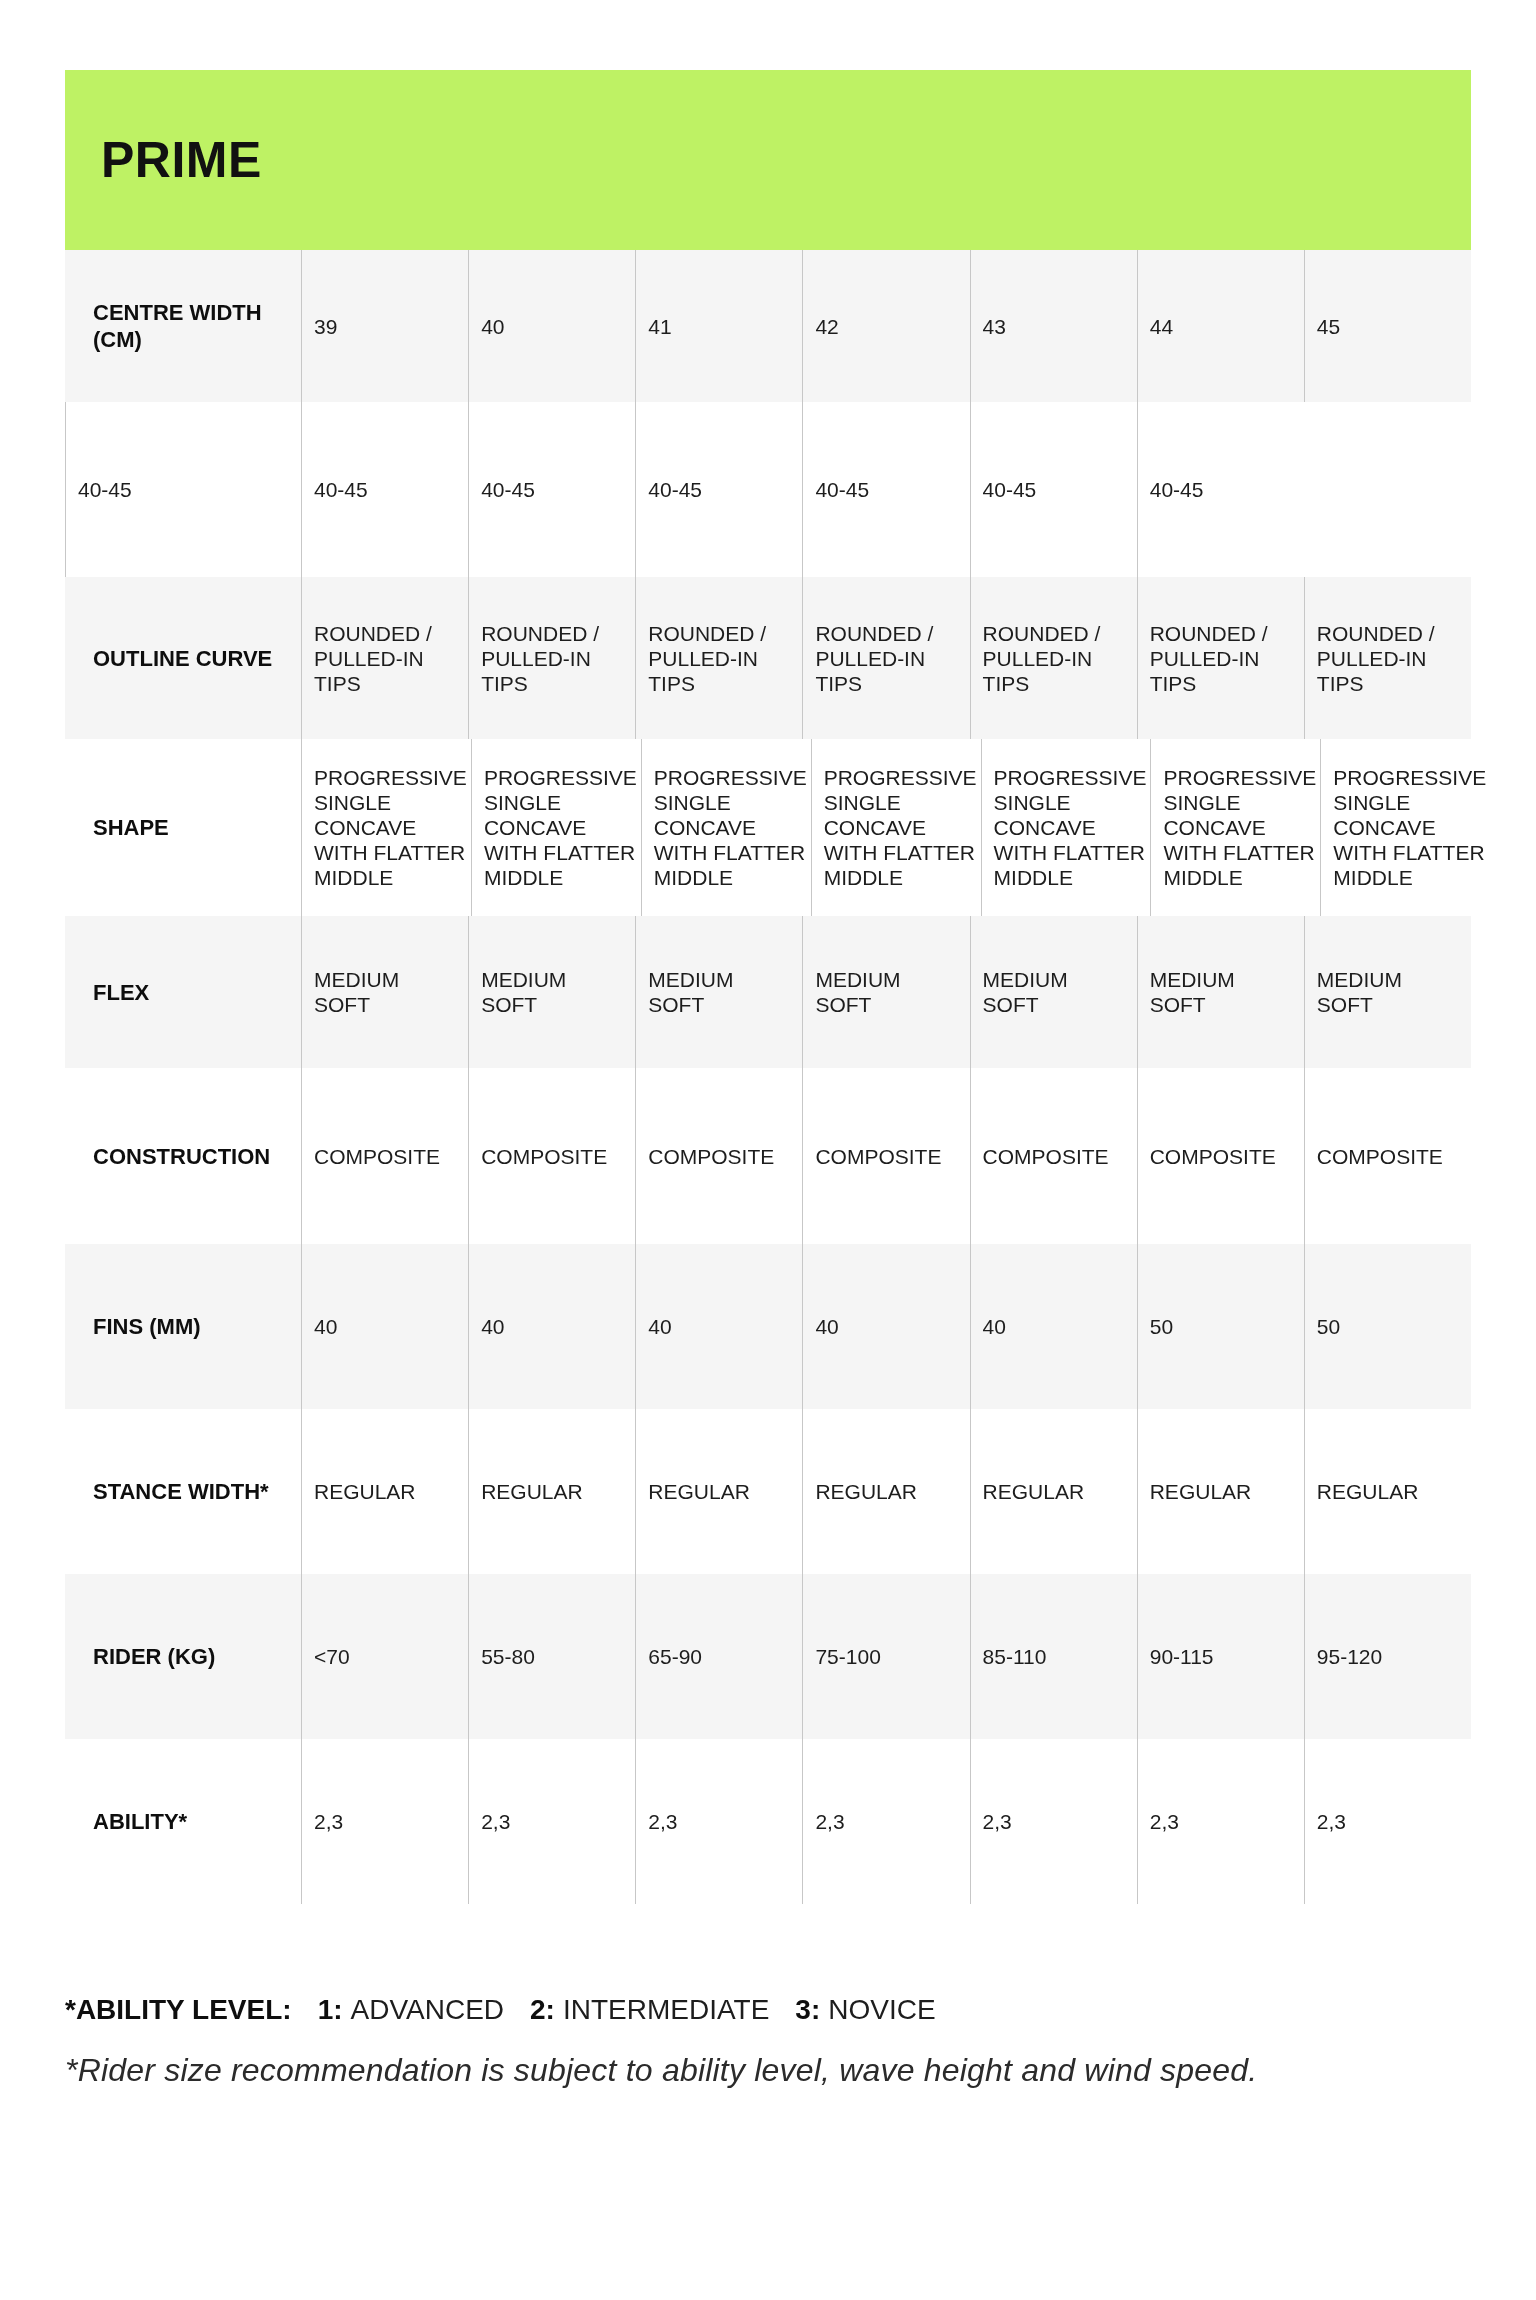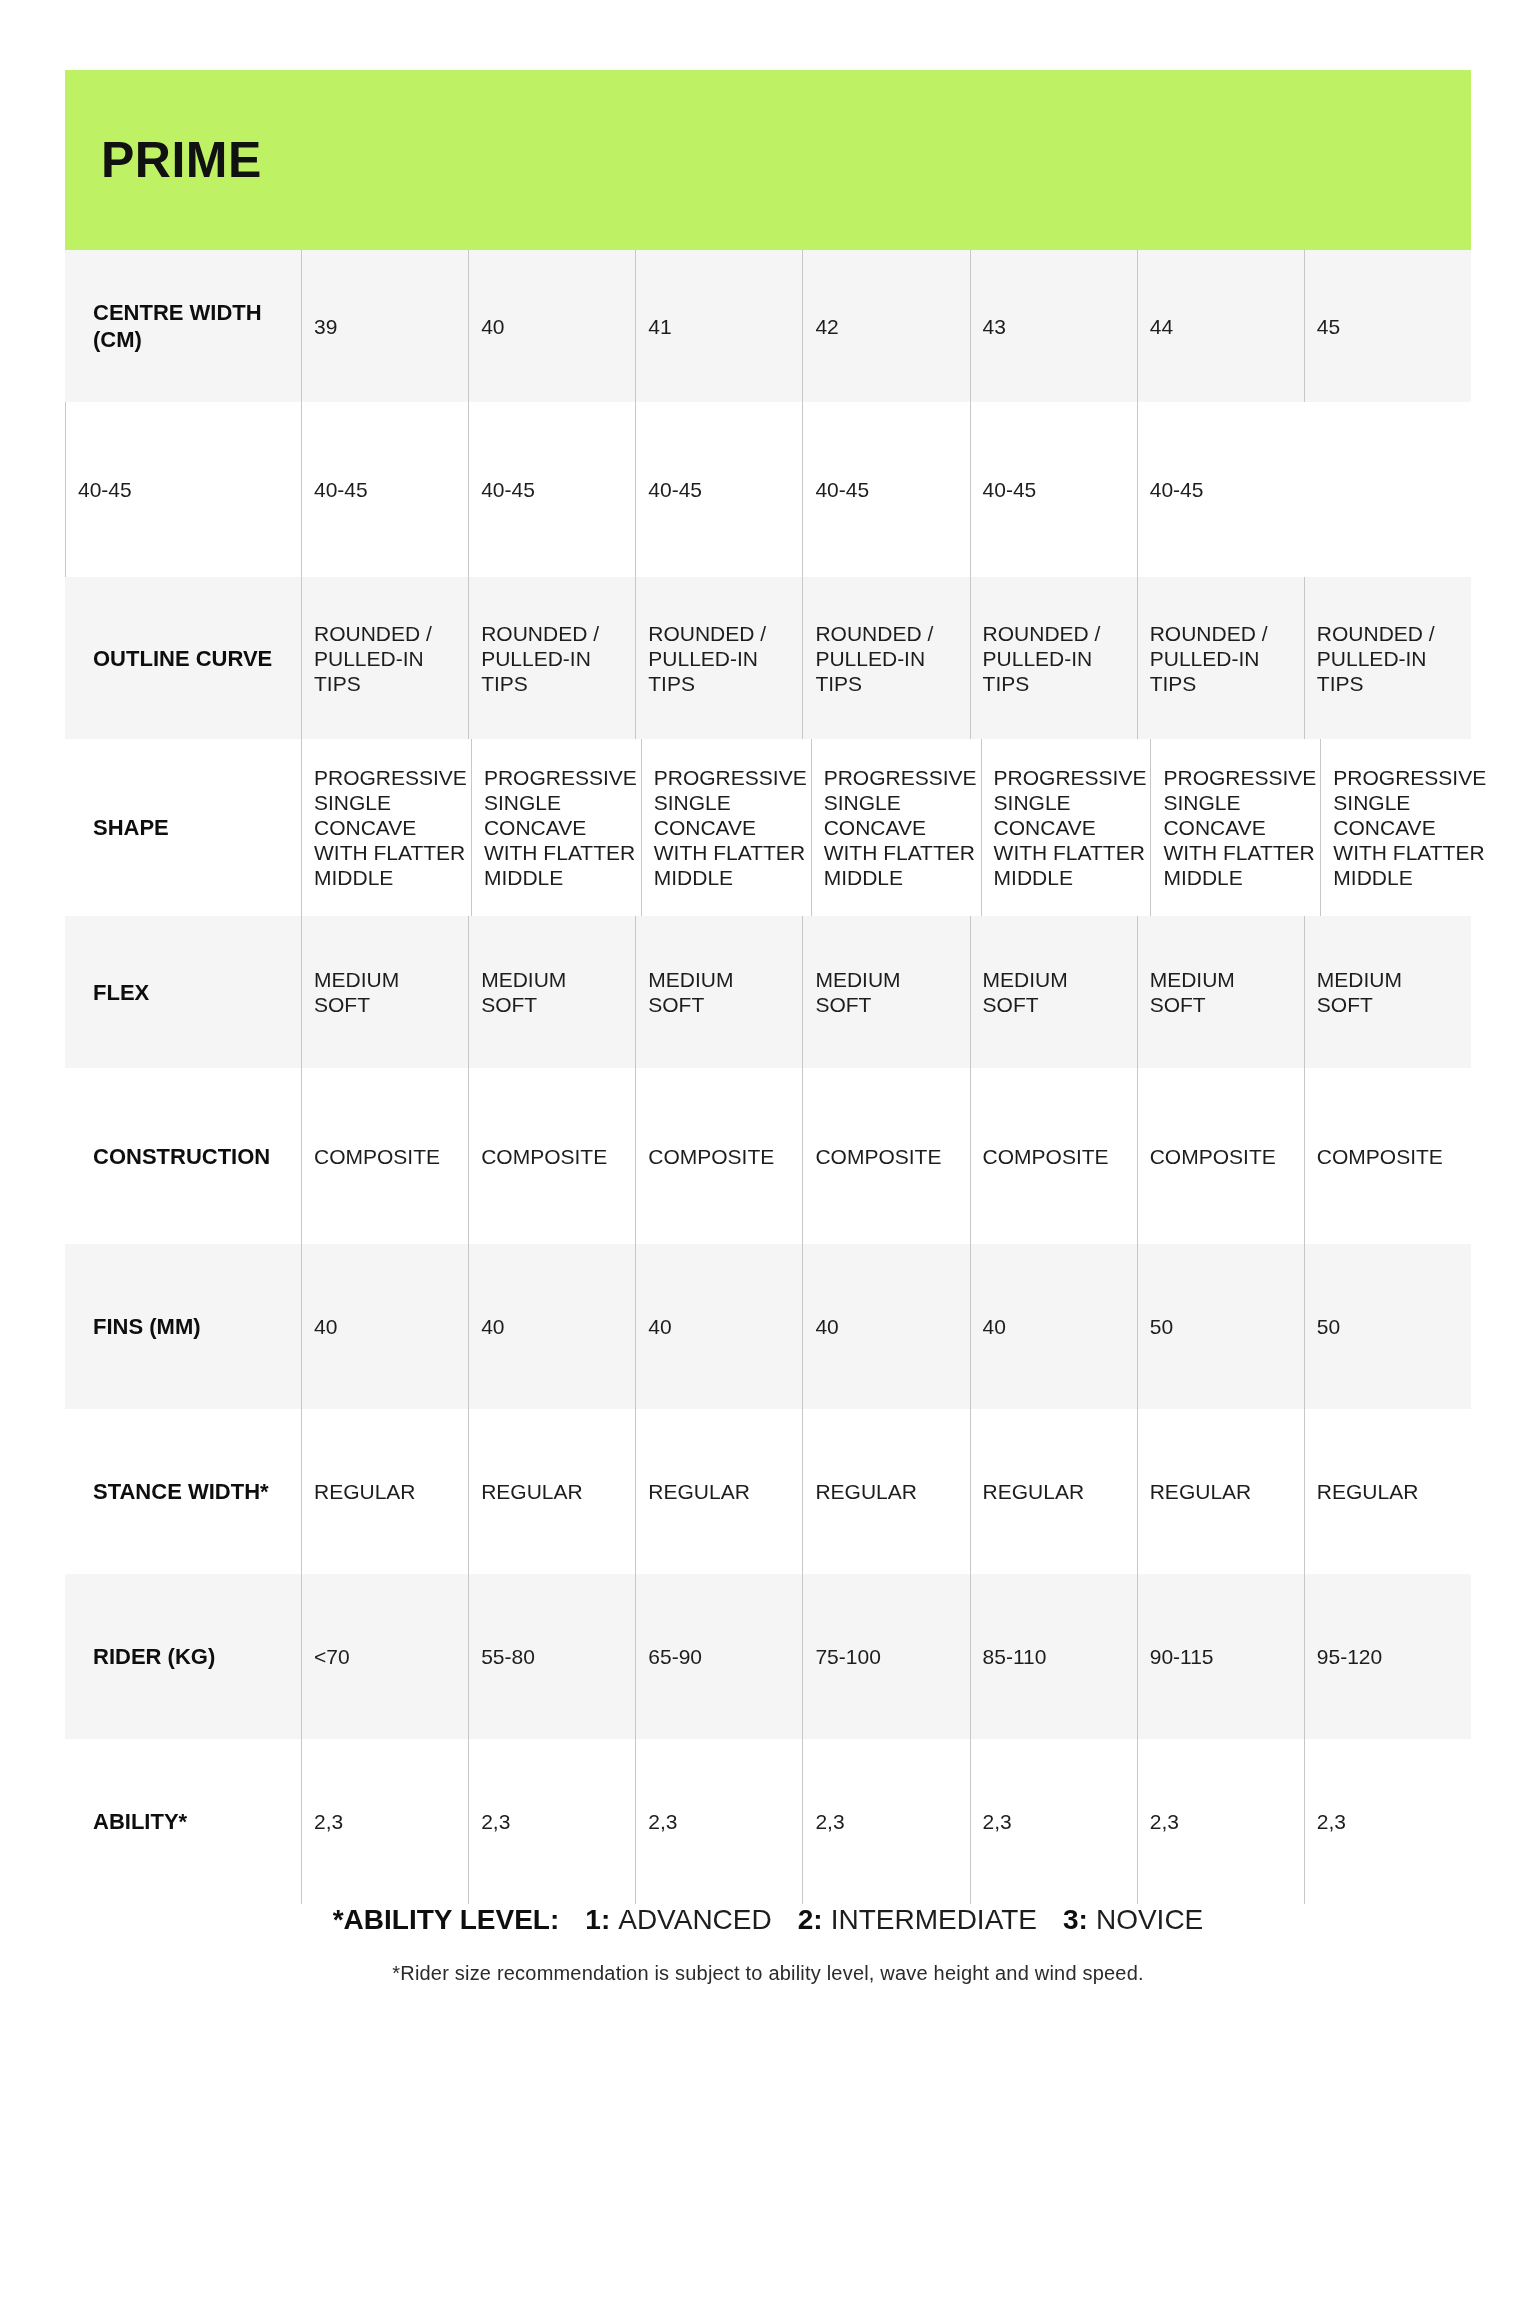--- a/index.html
+++ b/index.html
@@ -70,35 +70,36 @@
   .cell.label {
     font-weight: bold;
     font-size: 22px;
     line-height: 27px;
     color: #0e0e0e;
     padding-left: 28px;
     padding-right: 10px;
   }
   
   .footer {
-    text-align: center;
+    margin-top: 90px;
   }
   .legend {
     font-size: 28px;
     color: #1d1d1d;
     margin-bottom: 26px;
   }
   .legend .b { font-weight: bold; color: #0e0e0e; }
   .legend-item { margin-left: 26px; }
   .legend-item .b { margin-right: 8px; }
   .disclaimer {
-    font-size: 20px;
+    font-size: 32px;
     font-weight: normal;
     color: #2b2b2b;
     letter-spacing: 0.2px;
+    font-style: italic;
   }
 </style>
 </head>
 <body>
 
 <div class="page">
   <div class="container">
 
     <div class="header-band">
       <h1>PRIME</h1>

